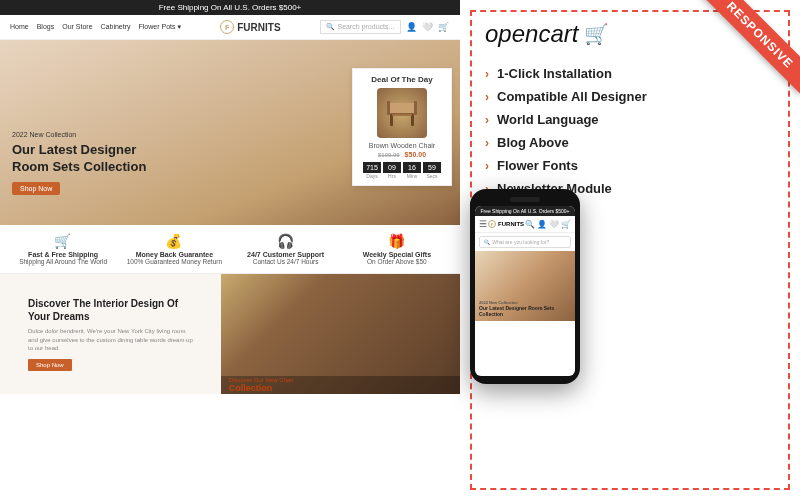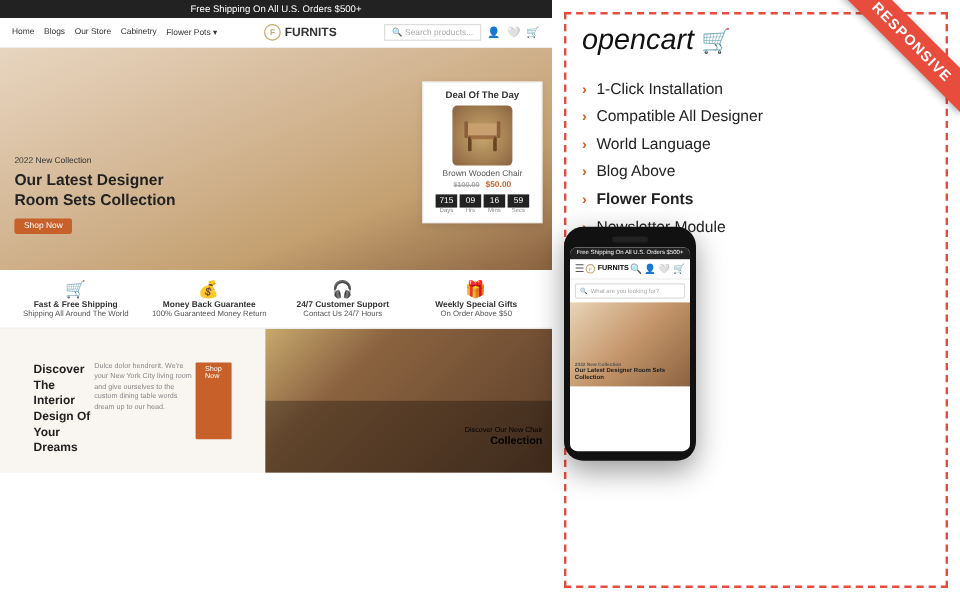--- a/index.html
+++ b/index.html
@@ -92,34 +92,34 @@
     }
     .feature-item { flex: 1; text-align: center; font-size: 6.5px; color: #555; }
     .feature-icon { font-size: 14px; margin-bottom: 2px; color: #333; }
     .feature-title { font-size: 7px; font-weight: bold; color: #333; }
 
     
     .interior-section {
       display: flex; height: 120px;
     }
     .interior-left {
-      width: 48%; background: #f9f5f0; padding: 28px; display: flex; flex-direction: row; justify-content: center;
+      width: 48%; background: #f9f5f0; padding: 28px; display: flex; flex-direction: column; justify-content: center;
     }
     .interior-title { font-size: 10px; font-weight: bold; color: #222; line-height: 1.3; margin-bottom: 4px; }
     .interior-text { font-size: 6px; color: #888; line-height: 1.4; margin-bottom: 6px; }
     .interior-btn { background: #c8602a; color: #fff; font-size: 6px; padding: 3px 8px; display: inline-block; border-radius: 1px; width: fit-content; }
     .interior-right {
       width: 52%; position: relative; overflow: hidden;
     }
     .sofa-bg {
       width: 100%; height: 100%;
       background: linear-gradient(135deg, #c8a96e 0%, #8b6340 30%, #5a3d28 100%);
     }
     .sofa-overlay {
-      position: absolute; bottom: 0; left: 0; right: 0; background: rgba(0,0,0,0.3); color: #000000; padding: 22px 8px; text-align: right;
+      position: absolute; bottom: 0; left: 0; right: 0; background: rgba(0,0,0,0.3); color: #c2410c; padding: 1px 8px;
     }
     .sofa-subtitle { font-size: 6px; }
     .sofa-title { font-size: 9px; font-weight: bold; }
     .room-bg {
       position: absolute; inset: 0;
       background: 
         linear-gradient(to bottom right, #e8d5c0 0%, #d4b896 40%, #c4a070 70%, #8b6340 100%);
     }
 
     
@@ -136,21 +136,21 @@
     }
     .oc-text { font-size: 22px; font-weight: bold; color: #111; }
 
     
     .feature-list { list-style: none; }
     .feature-list-item {
       display: flex; align-items: center; gap: 8px;
       margin-bottom: 8px; font-size: 13px; color: #222;
     }
     .chevron-right { color: #c8602a; font-weight: bold; font-size: 12px; }
-    .feature-text { font-weight: 400; font-size: 13px; color: #222; }
+    .feature-text { font-weight: 700; font-size: 13px; color: #222; }
     .feature-text.highlighted { font-weight: 700; }
 
     
     .phone-section {
       position: absolute; bottom: 15px; right: 15px;
     }
     .phone-mockup {
       width: 110px; height: 195px;
       background: #111;
       border-radius: 16px;

